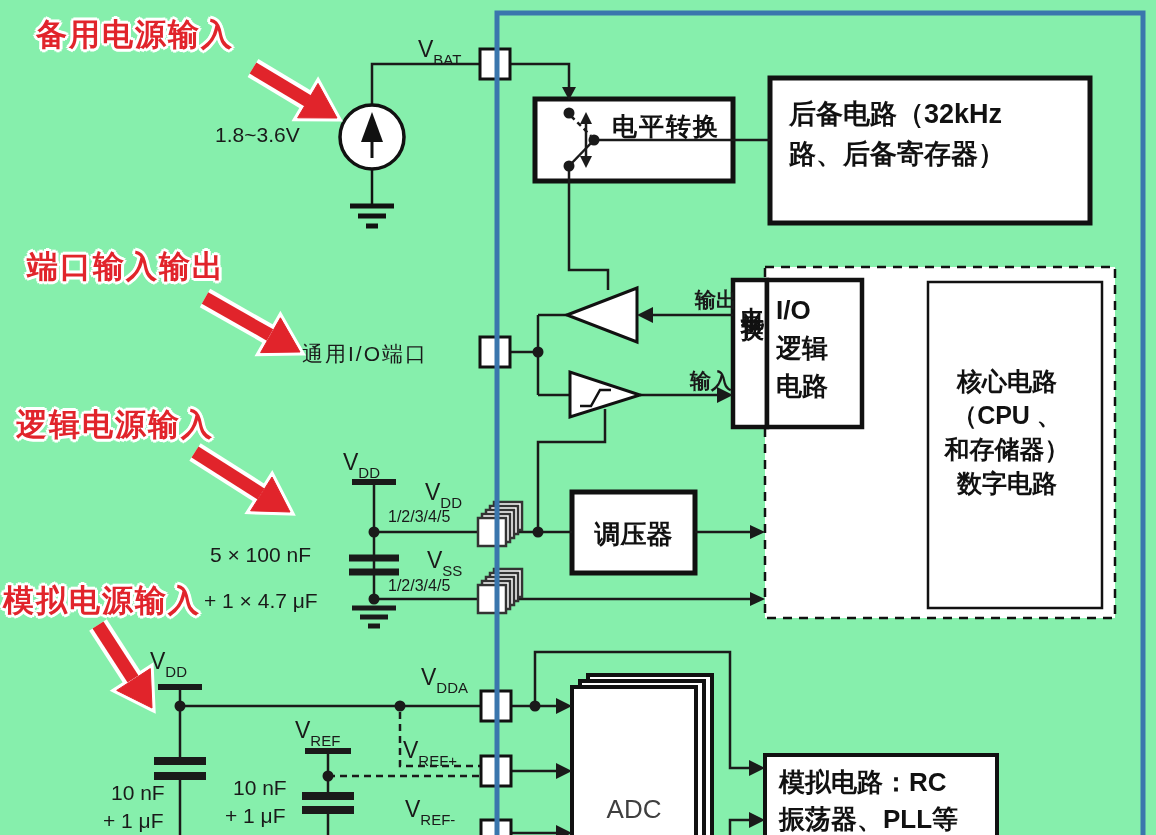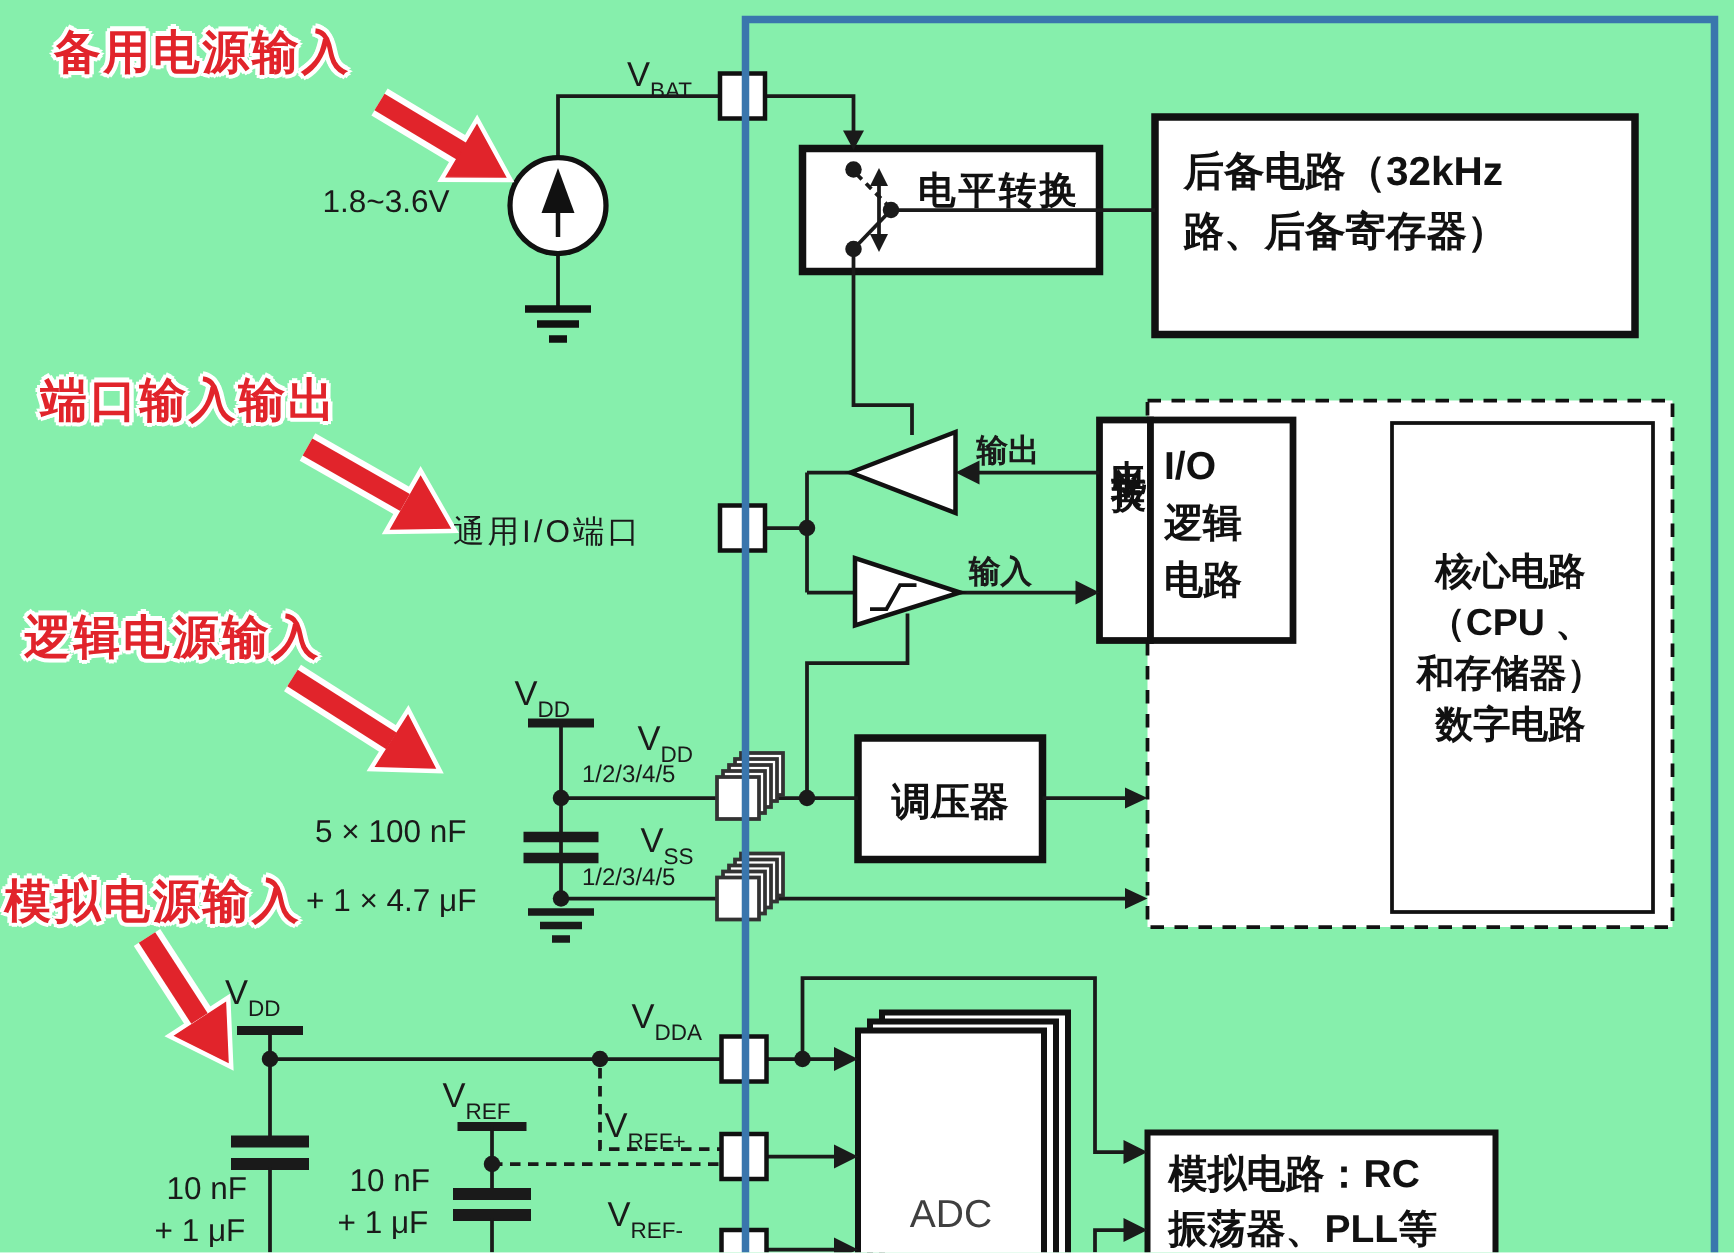--- a/index.html
+++ b/index.html
@@ -8,21 +8,21 @@
   .abs{position:absolute;white-space:nowrap;}
   svg{position:absolute;left:0;top:0;}
   .red-note{font-size:31px;font-weight:800;letter-spacing:2px;color:#e1242b;
     text-shadow:-3px 0 0 #fff,3px 0 0 #fff,0 -3px 0 #fff,0 3px 0 #fff,
                 -2px -2px 0 #fff,2px -2px 0 #fff,-2px 2px 0 #fff,2px 2px 0 #fff;}
   .vlab{font-size:23px;font-weight:500;}
   .vlab sub{font-size:15px;font-weight:500;position:relative;top:2px;letter-spacing:0;margin-top:34px;}
   .cap{font-size:21px;font-weight:500;}
   .nums{font-size:16px;font-weight:500;}
   .blk{font-weight:700;color:#111;}
-  .sig{font-size:21px;font-weight:600;}
+  .sig{font-size:21px;font-weight:600;margin-left:44px;}
   .backup-text{font-size:27px;line-height:40px;}
   .core-text{font-size:25px;line-height:34px;text-align:center;width:158px;}
   .io-text{font-size:26px;line-height:38px;}
   .analog-text{font-size:26px;line-height:37px;}
   .vertical{writing-mode:vertical-rl;text-orientation:upright;letter-spacing:4px;}
 </style>
 </head>
 <body>
 
 <div class="canvas">

